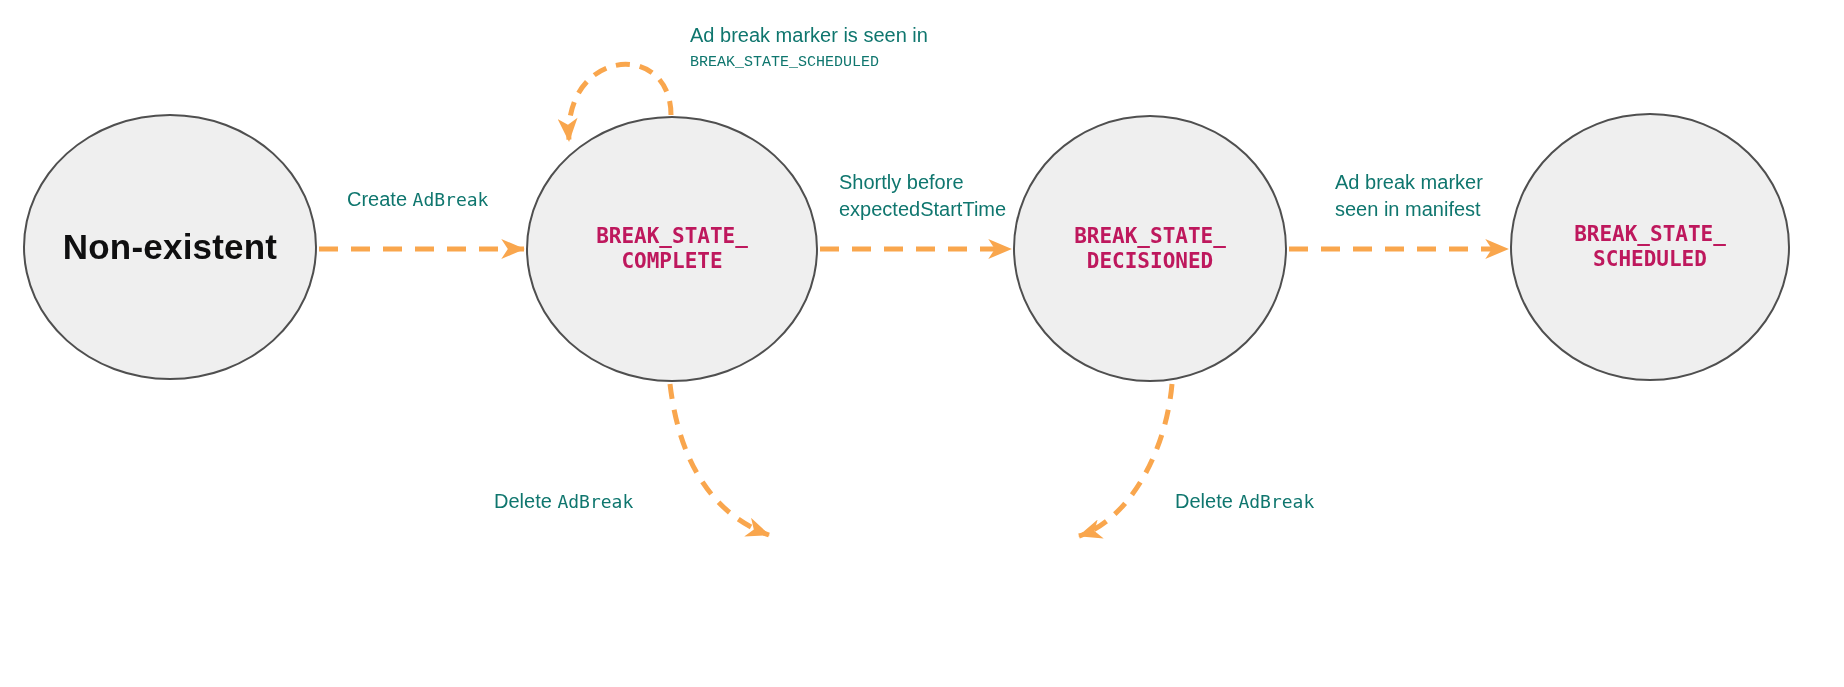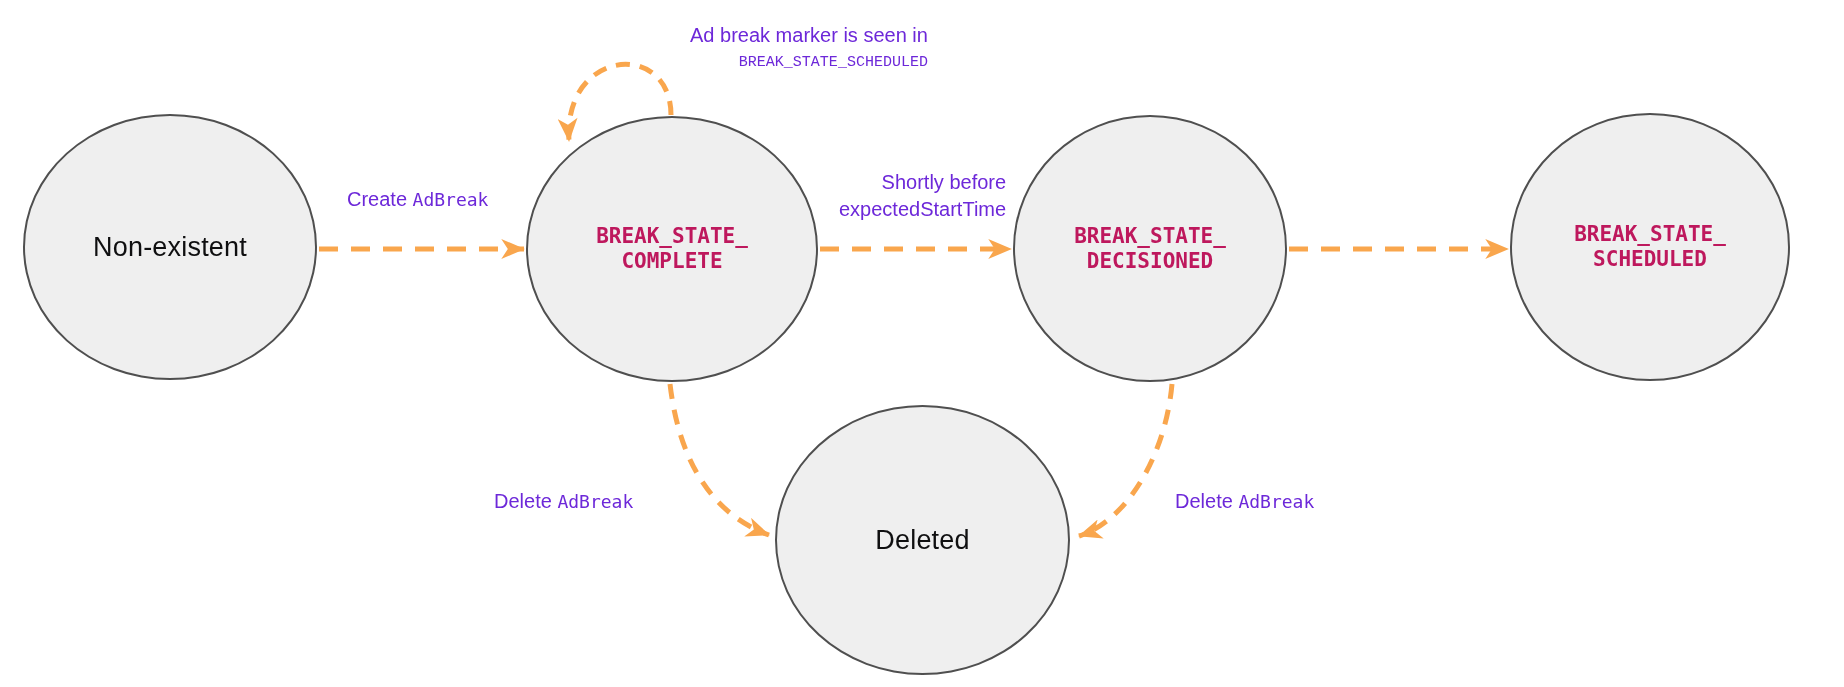--- a/index.html
+++ b/index.html
@@ -28,22 +28,22 @@
     justify-content: center;
     text-align: center;
     z-index: 1;
   }
   .node-nonexistent { left: 23px;   top: 114px; width: 294px; height: 266px; }
   .node-scheduled   { left: 526px;  top: 116px; width: 292px; height: 266px; }
   .node-decisioned  { left: 1013px; top: 115px; width: 274px; height: 267px; }
   .node-complete    { left: 1510px; top: 113px; width: 280px; height: 268px; }
   .node-deleted     { left: 775px;  top: 405px; width: 295px; height: 270px; }
   .node-label-sans {
-    font-weight: normal;
-    font-size: 27px;
+    font-weight: bold;
+    font-size: 35px;
     letter-spacing: 0.2px;
     color: #0f0f10;
   }
   .node-label-mono {
     font-family: "DejaVu Sans Mono", monospace;
     font-weight: bold;
     font-size: 21px;
     line-height: 25px;
     color: #be185d;
   }
@@ -66,22 +66,21 @@
   .edge-dash-curve { stroke-dasharray: 15 11; }
   .edge-dash-loop  { stroke-dasharray: 14 10; }
   .arrowhead-shape { fill: var(--accent, #f9a64d); }
   
   .edge-label {
     position: absolute;
     z-index: 3;
     font-size: 20px;
     line-height: 27px;
     white-space: nowrap;
-    color: #6d28d9;
-    text-align: right;
+    color: #0f766e;
   }
   .edge-label .mono, .edge-label.mono-line {
     font-family: "DejaVu Sans Mono", monospace;
     font-size: 18px;
   }
   .label-create       { left: 347px;  top: 186px; }
   .label-self-loop    { left: 690px;  top: 22px;  }
   .label-self-loop .mono-row { font-family: Liberation Mono, monospace; font-size: 15px; }
   .label-decision     { left: 827px;  top: 169px; margin-left: 12px; }
   .label-complete     { left: 1335px; top: 169px; }
@@ -111,23 +110,20 @@
     </div>
   </div>
 
   <div class="node node-complete">
     <div class="node-label-mono">
       <div>BREAK_STATE_</div>
       <div>SCHEDULED</div>
     </div>
   </div>
 
-  <div class="node node-deleted">
-    <div class="node-label-sans">Deleted</div>
-  </div>
 
   <svg class="edge-layer" width="1844" height="687" viewBox="0 0 1844 687">
     <defs>
       <marker id="arrow" viewBox="0 0 13 11" refX="12.5" refY="5.5" markerWidth="24" markerHeight="20" orient="auto" markerUnits="userSpaceOnUse">
         <path class="arrowhead-shape" d="M0,0 L13,5.5 L0,11 L3.6,5.5 Z"></path>
       </marker>
     </defs>
     <path class="edge edge-dash-line" d="M 319 249 H 524" marker-end="url(#arrow)"></path>
     <path class="edge edge-dash-loop" d="M 671 115 C 671 40 563 48 569 141" marker-end="url(#arrow)"></path>
     <path class="edge edge-dash-line" d="M 820 249 H 1011" marker-end="url(#arrow)"></path>
@@ -143,20 +139,24 @@
   <div class="edge-label label-self-loop">
     <div>Ad break marker is seen in</div>
     <div class="mono-row">BREAK_STATE_SCHEDULED</div>
   </div>
 
   <div class="edge-label label-decision">
     <div>Shortly before</div>
     <div class="mono-line">expectedStartTime</div>
   </div>
 
+  <div class="edge-label label-complete">
+    <div>Ad break marker</div>
+    <div>seen in manifest</div>
+  </div>
 
   <div class="edge-label label-delete-left">
     <span>Delete </span><span class="mono">AdBreak</span>
   </div>
 
   <div class="edge-label label-delete-right">
     <span>Delete </span><span class="mono">AdBreak</span>
   </div>
 
 </div>

